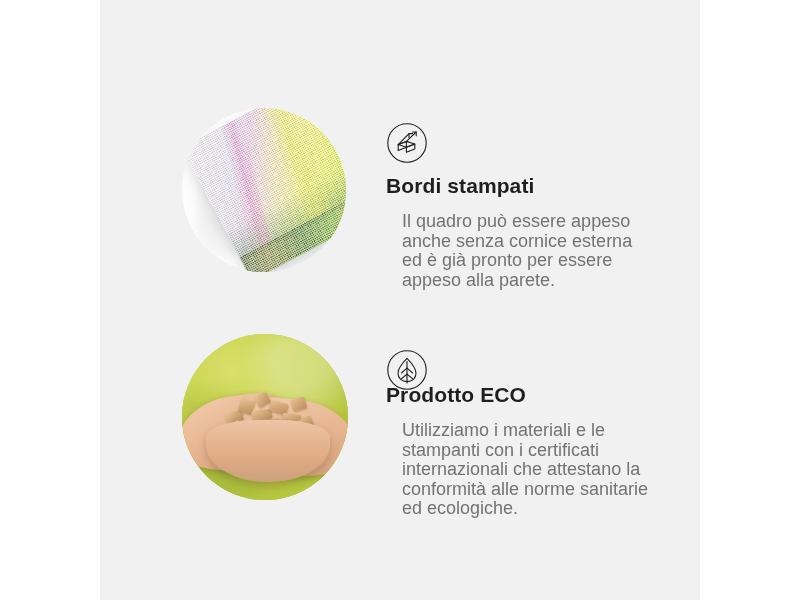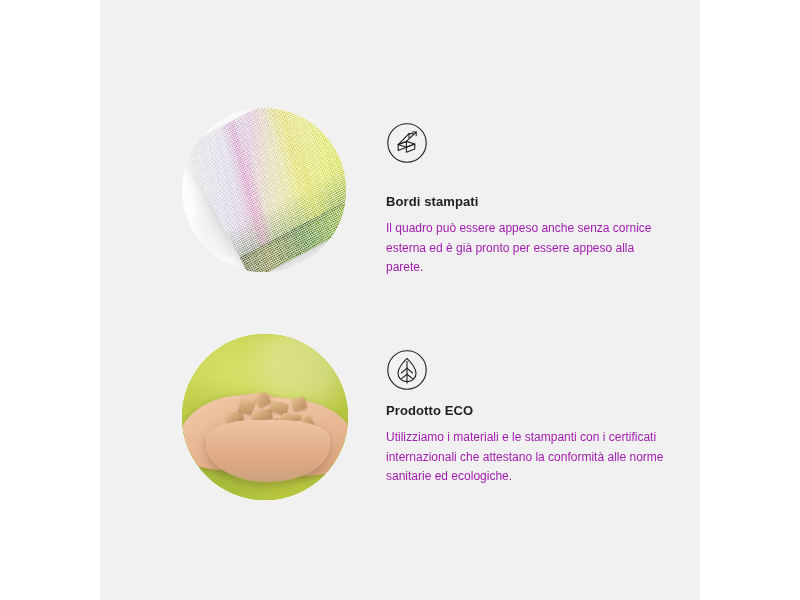--- a/index.html
+++ b/index.html
@@ -195,32 +195,32 @@
   
   .feature-text {
     position: absolute;
     left: 286px;
     width: 280px;
   }
   .feature-text.text-1 { top: 76px; }
   .feature-text.text-2 { top: 58px; }
 
   .feature-title {
-    margin: 16px 0 7px 0;
-    font-size: 13px;
+    margin: 0 0 7px 0;
+    font-size: 21px;
     font-weight: 600;
     color: #1f1f1f;
     letter-spacing: 0.1px;
     line-height: 20px;
   }
   .feature-desc {
-    margin: 0;
-    font-size: 12px;
+    margin: 16px;
+    font-size: 18px;
     font-weight: 400;
-    color: #a21caf;
+    color: #737373;
     line-height: 19.5px;
   }
 </style>
 </head>
 <body>
 
 <div class="page">
   <div class="content-panel">
 
     <div class="feature-block block-1">

